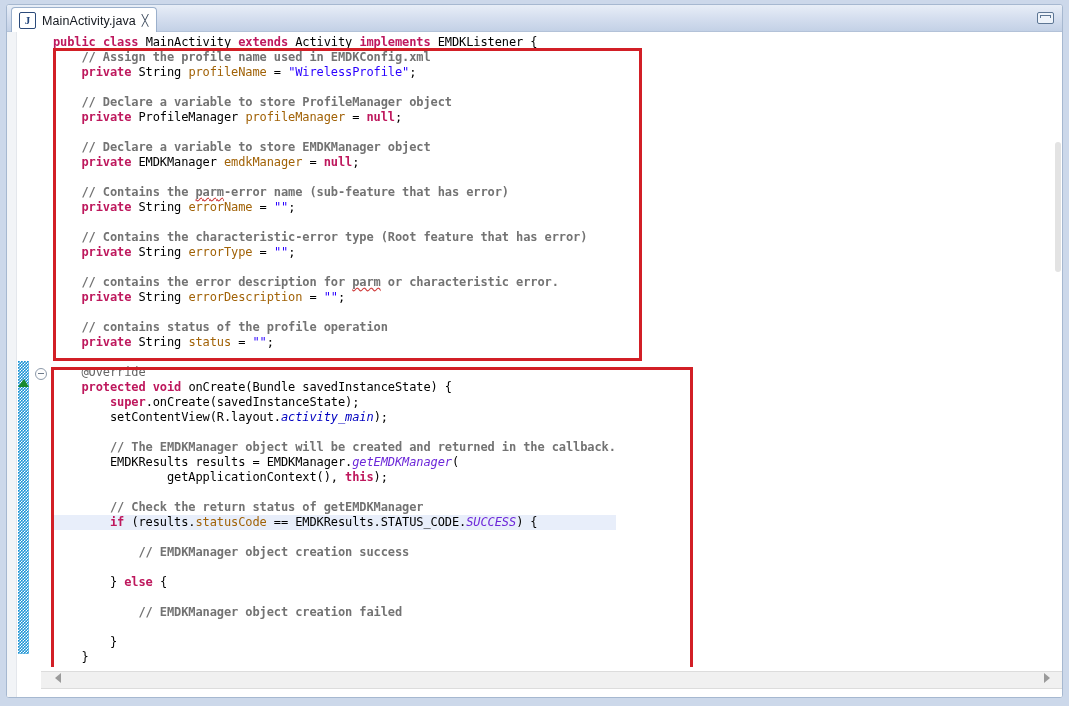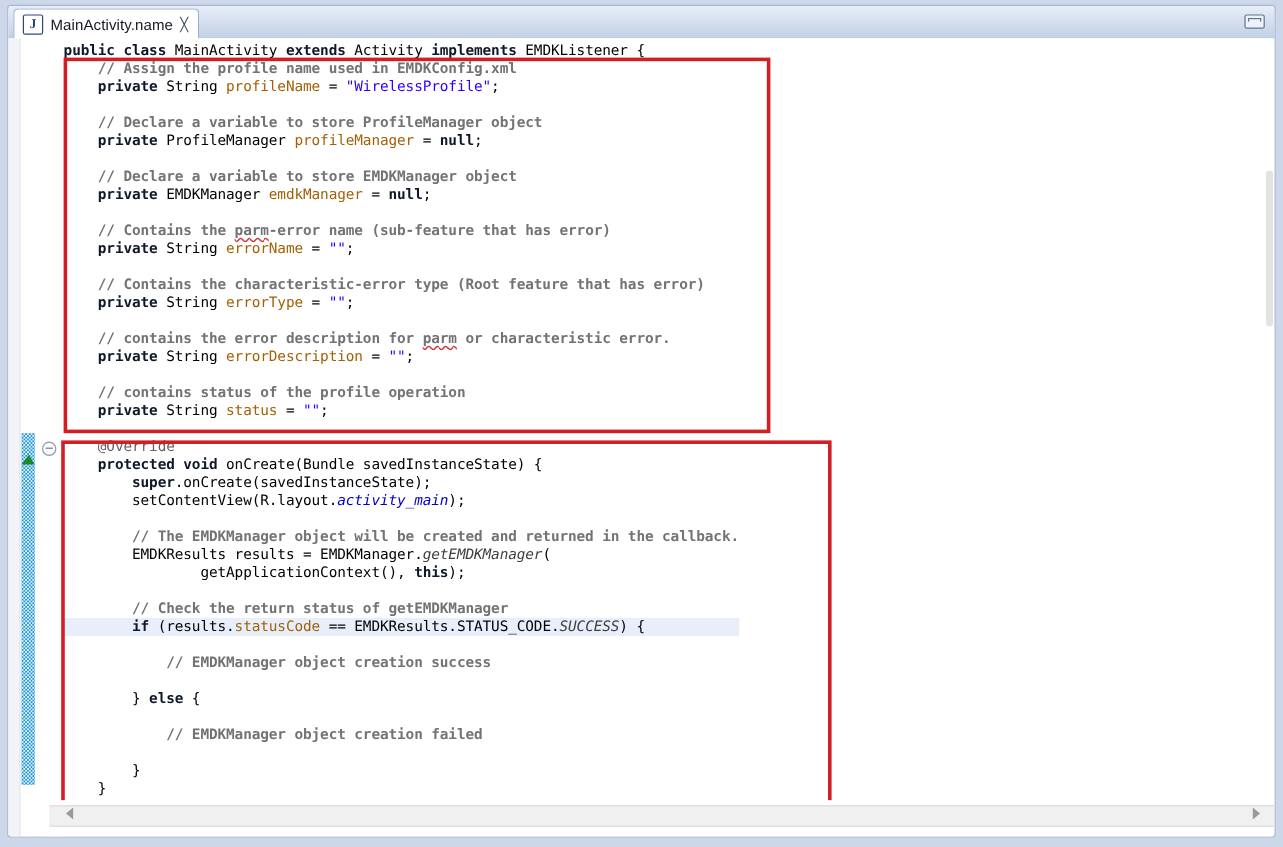--- a/index.html
+++ b/index.html
@@ -184,26 +184,26 @@
 
   
   .line-highlight {
     position: absolute;
     left: 0; right: 0;
     height: 15px;
     background: #e8eefa;
   }
 
   
-  .kw   { color: #0f172a; font-weight: bold; }
+  .kw   { color: #be185d; font-weight: bold; }
   .cmt  { color: #737373; font-weight: bold; }
   .str  { color: #2a00ff; }
   .fld  { color: #a16207; }
   .stat { color: #0000c0; font-style: italic; }
-  .statp{ color: #404040; font-style: italic; margin-top: 10px; }
+  .statp{ color: #6d28d9; font-style: italic; margin-top: 10px; }
   .ann  { color: #646464; margin-top: 16px; }
   .plain{ color: #000000; }
   .squiggle {
     text-decoration: underline wavy #d03c3c;
     text-decoration-skip-ink: none;
   }
 
   
   .redbox {
     position: absolute;
@@ -267,21 +267,21 @@
 </head>
 <body>
 
 <div id="app">
 
   <div class="editor-window">
 
     <div class="tabbar">
       <div class="tab">
         <span class="tab-icon">J</span>
-        <span class="tab-label">MainActivity.name</span>
+        <span class="tab-label">MainActivity.java</span>
         <span class="tab-close">╳</span>
       </div>
       <div class="win-restore" title="Restore"></div>
     </div>
 
     <div class="editor-body">
 
       <div class="gutter-outer"></div>
 
       <div class="change-bar">

